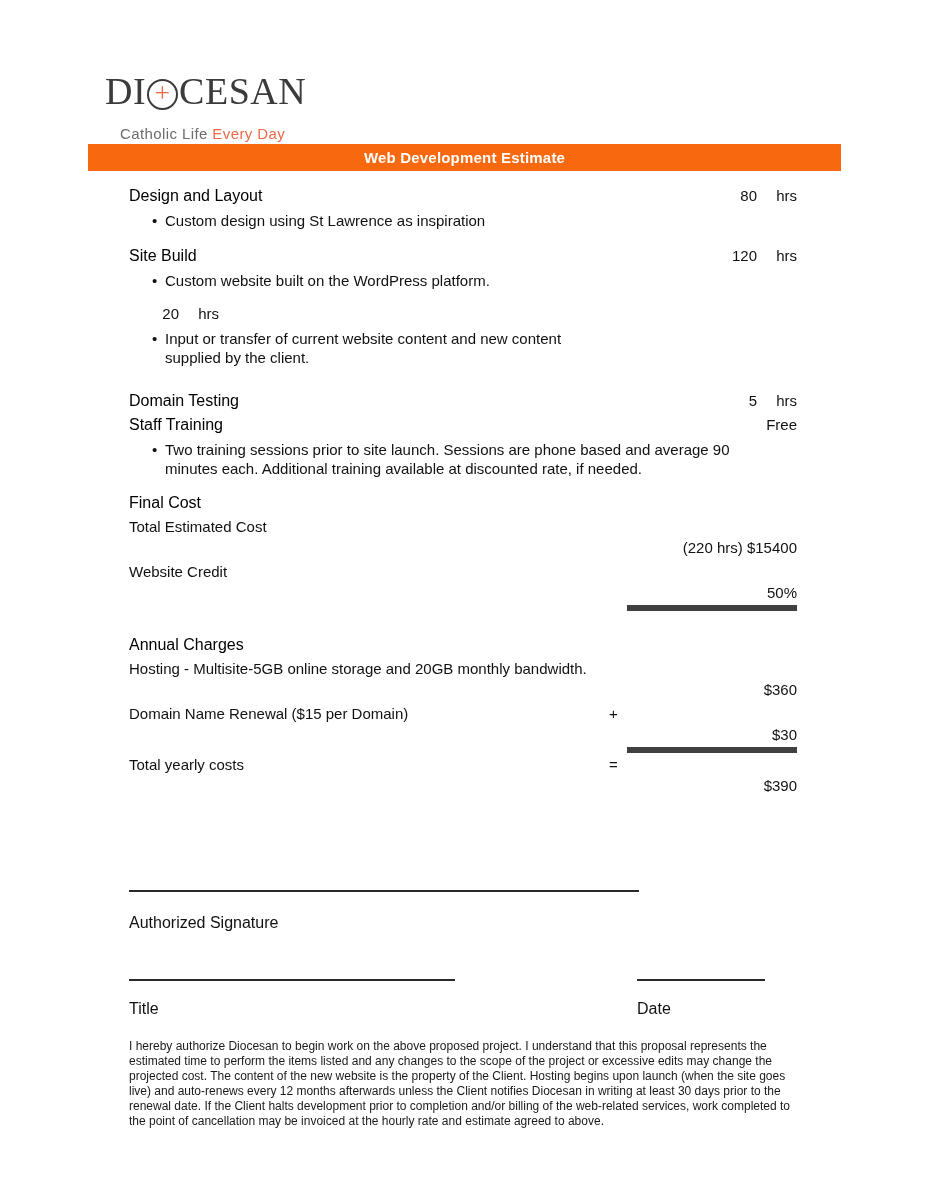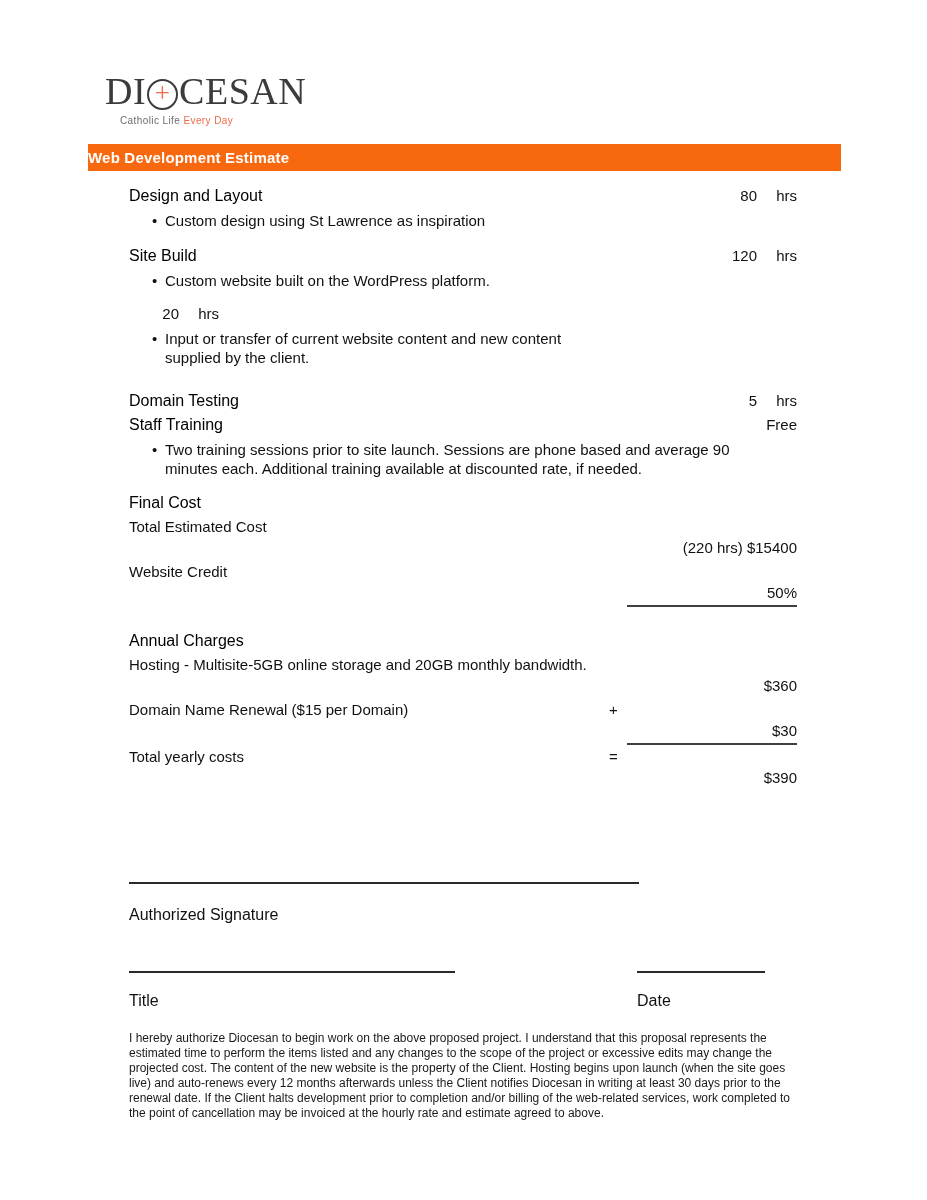--- a/index.html
+++ b/index.html
@@ -34,37 +34,38 @@
     margin: 0 1px;
   }
   .logo-plus {
     font-family: "Liberation Serif", serif;
     color: #ef6a49;
     font-size: 27px;
     line-height: 1;
     transform: translateY(-1px);
   }
   .tagline {
-    margin: 6px 0 0 15px;
-    font-size: 10px;
+    margin: 16px 0 0 15px;
+    font-size: 15px;
     letter-spacing: 0.4px;
     color: #6b6c6e;
   }
   .tagline .accent { color: #ef6a49; }
   .client { text-align: right; font-size: 17px; line-height: 26px; color: #111; padding-top: 9px; }
 
   
   .banner {
     position: absolute;
     top: 144px; left: 88px;
     width: 753px; height: 27px;
     background: #f8690f;
     color: #ffffff;
     font-size: 15px;
     font-weight: bold;
+    text-align: center;
     line-height: 27px;
     letter-spacing: 0.2px;
   }
 
   
   .content { position: absolute; top: 184px; left: 129px; width: 668px; font-size: 15px; }
 
   .row { display: flex; line-height: 24px; }
   .row .label { flex: 1; }
   .hd .label { font-weight: normal; font-size: 16px; color: #000; }
@@ -84,21 +85,21 @@
 
   .mt14 { margin-top: 14px; }
   .mt12 { margin-top: 12px; }
   .mt22 { margin-top: 22px; }
   .mt13 { margin-top: 13px; }
 
   .cost-row { display: flex; line-height: 24px; }
   .cost-row .label { flex: 1; }
   .cost-row .op { width: 18px; text-align: left; }
   .cost-row .cval { width: 170px; text-align: right; margin-top: 21px; }
-  .cval.underlined { border-bottom: 2px solid #404040; }
+  .cval.underlined { border-bottom: 6px solid #404040; }
 
   
   .sig-line {
     margin-top: 92px;
     width: 510px;
     border-top: 2px solid #2a2a2a;
     padding-top: 19px;
     font-size: 16px;
     line-height: 24px;
   }

